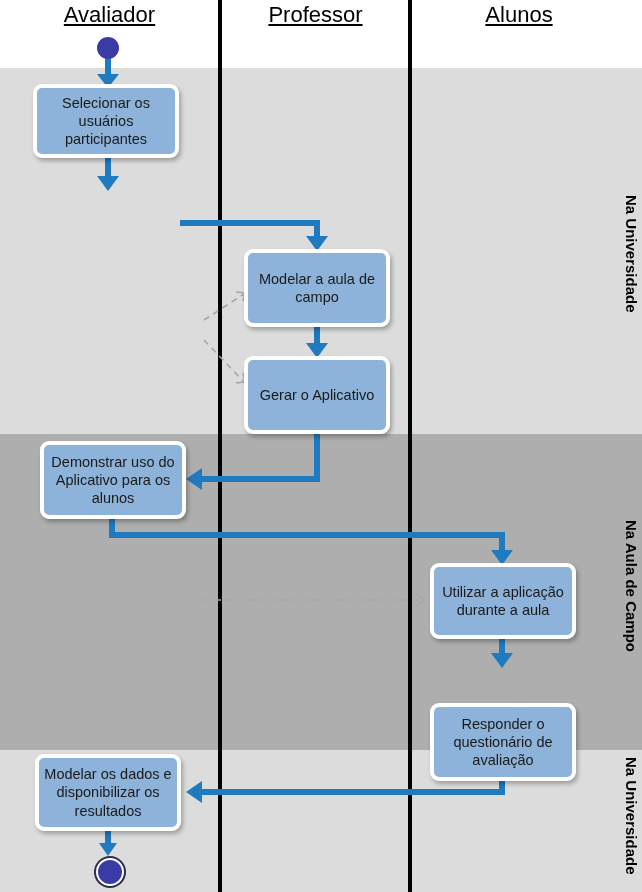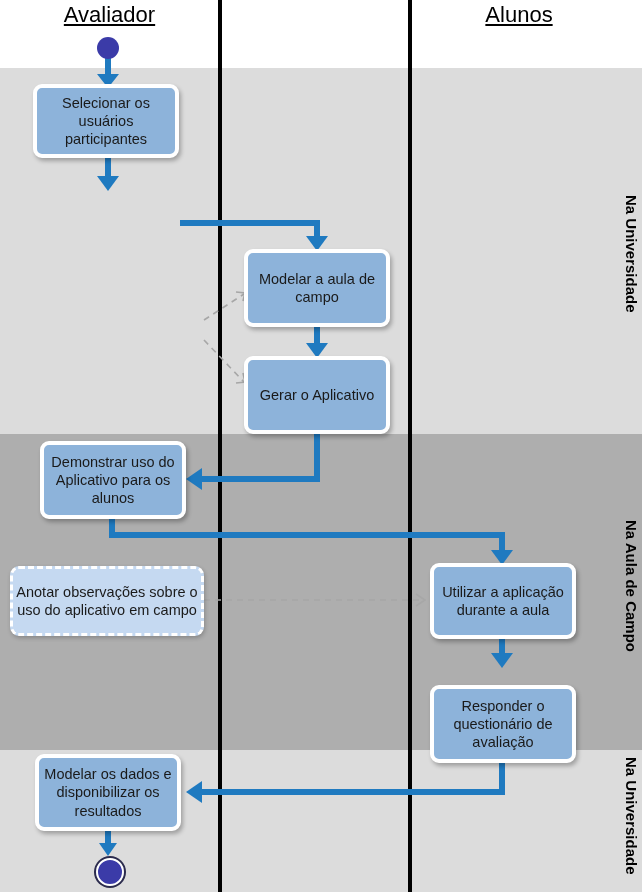--- a/index.html
+++ b/index.html
@@ -93,20 +93,21 @@
 <body>
 
 <div id="canvas">
 
   <div class="band band-uni1"></div>
   <div class="band band-field"></div>
   <div class="band band-uni2"></div>
 
   <div class="header">
     <div class="lane-title lt-1">Avaliador</div>
+    <div class="lane-title lt-2">Professor</div>
     <div class="lane-title lt-3">Alunos</div>
   </div>
 
   <div class="divider div-1"></div>
   <div class="divider div-2"></div>
 
   <div class="phase-label pl-1">Na Universidade</div>
   <div class="phase-label pl-2">Na Aula de Campo</div>
   <div class="phase-label pl-3">Na Universidade</div>
 
@@ -163,29 +164,26 @@
   </div>
 
   <div class="node" style="left:244px;top:356px;width:146px;height:78px;">
     <span>Gerar o Aplicativo</span>
   </div>
 
   <div class="node" style="left:40px;top:441px;width:146px;height:78px;">
     <span>Demonstrar uso do Aplicativo para os alunos</span>
   </div>
 
-  <div class="node dashed" style="left:10px;top:566px;width:194px;height:70px;">
-    <span>Anotar observações sobre o uso do aplicativo em campo</span>
-  </div>
 
   <div class="node" style="left:430px;top:563px;width:146px;height:76px;">
     <span>Utilizar a aplicação durante a aula</span>
   </div>
 
-  <div class="node" style="left:430px;top:685px;width:146px;height:78px;">
+  <div class="node" style="left:430px;top:703px;width:146px;height:78px;">
     <span>Responder o questionário de avaliação</span>
   </div>
 
   <div class="node" style="left:35px;top:754px;width:146px;height:77px;">
     <span>Modelar os dados e disponibilizar os resultados</span>
   </div>
 
 </div>
 
 </body></html>

